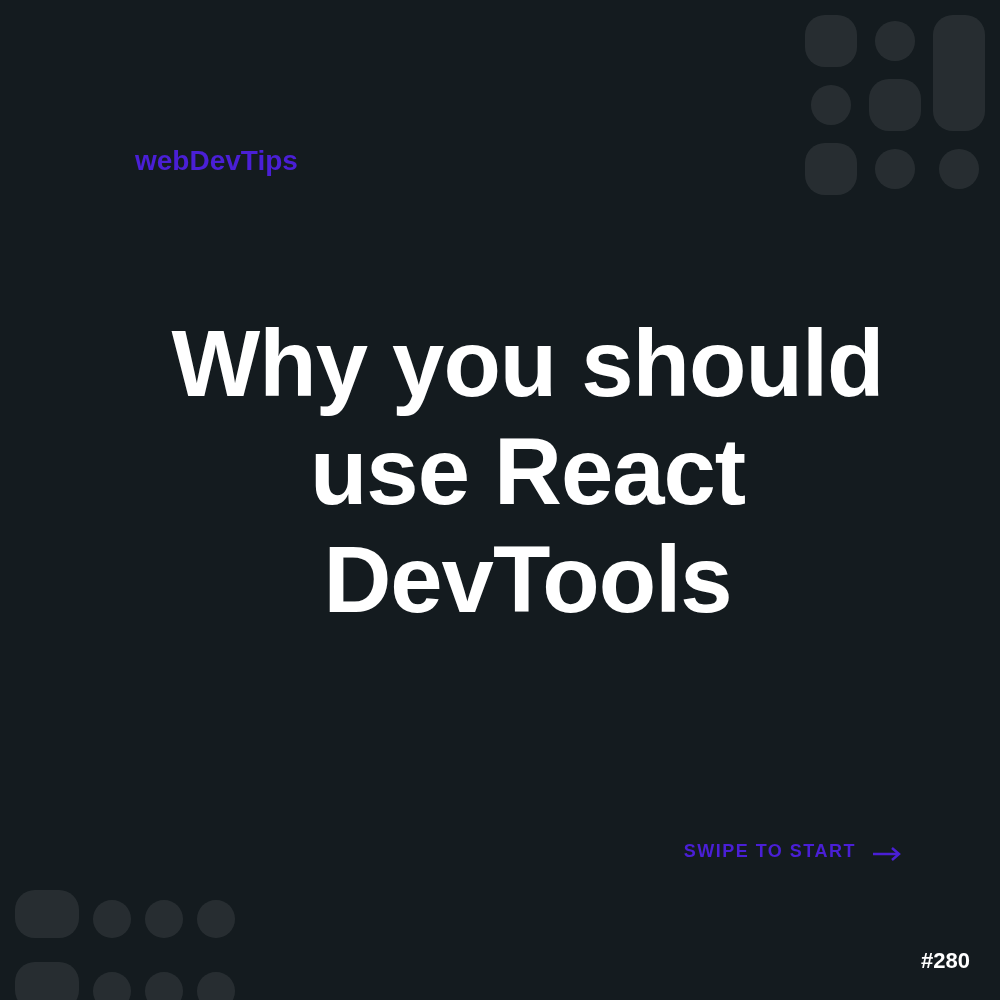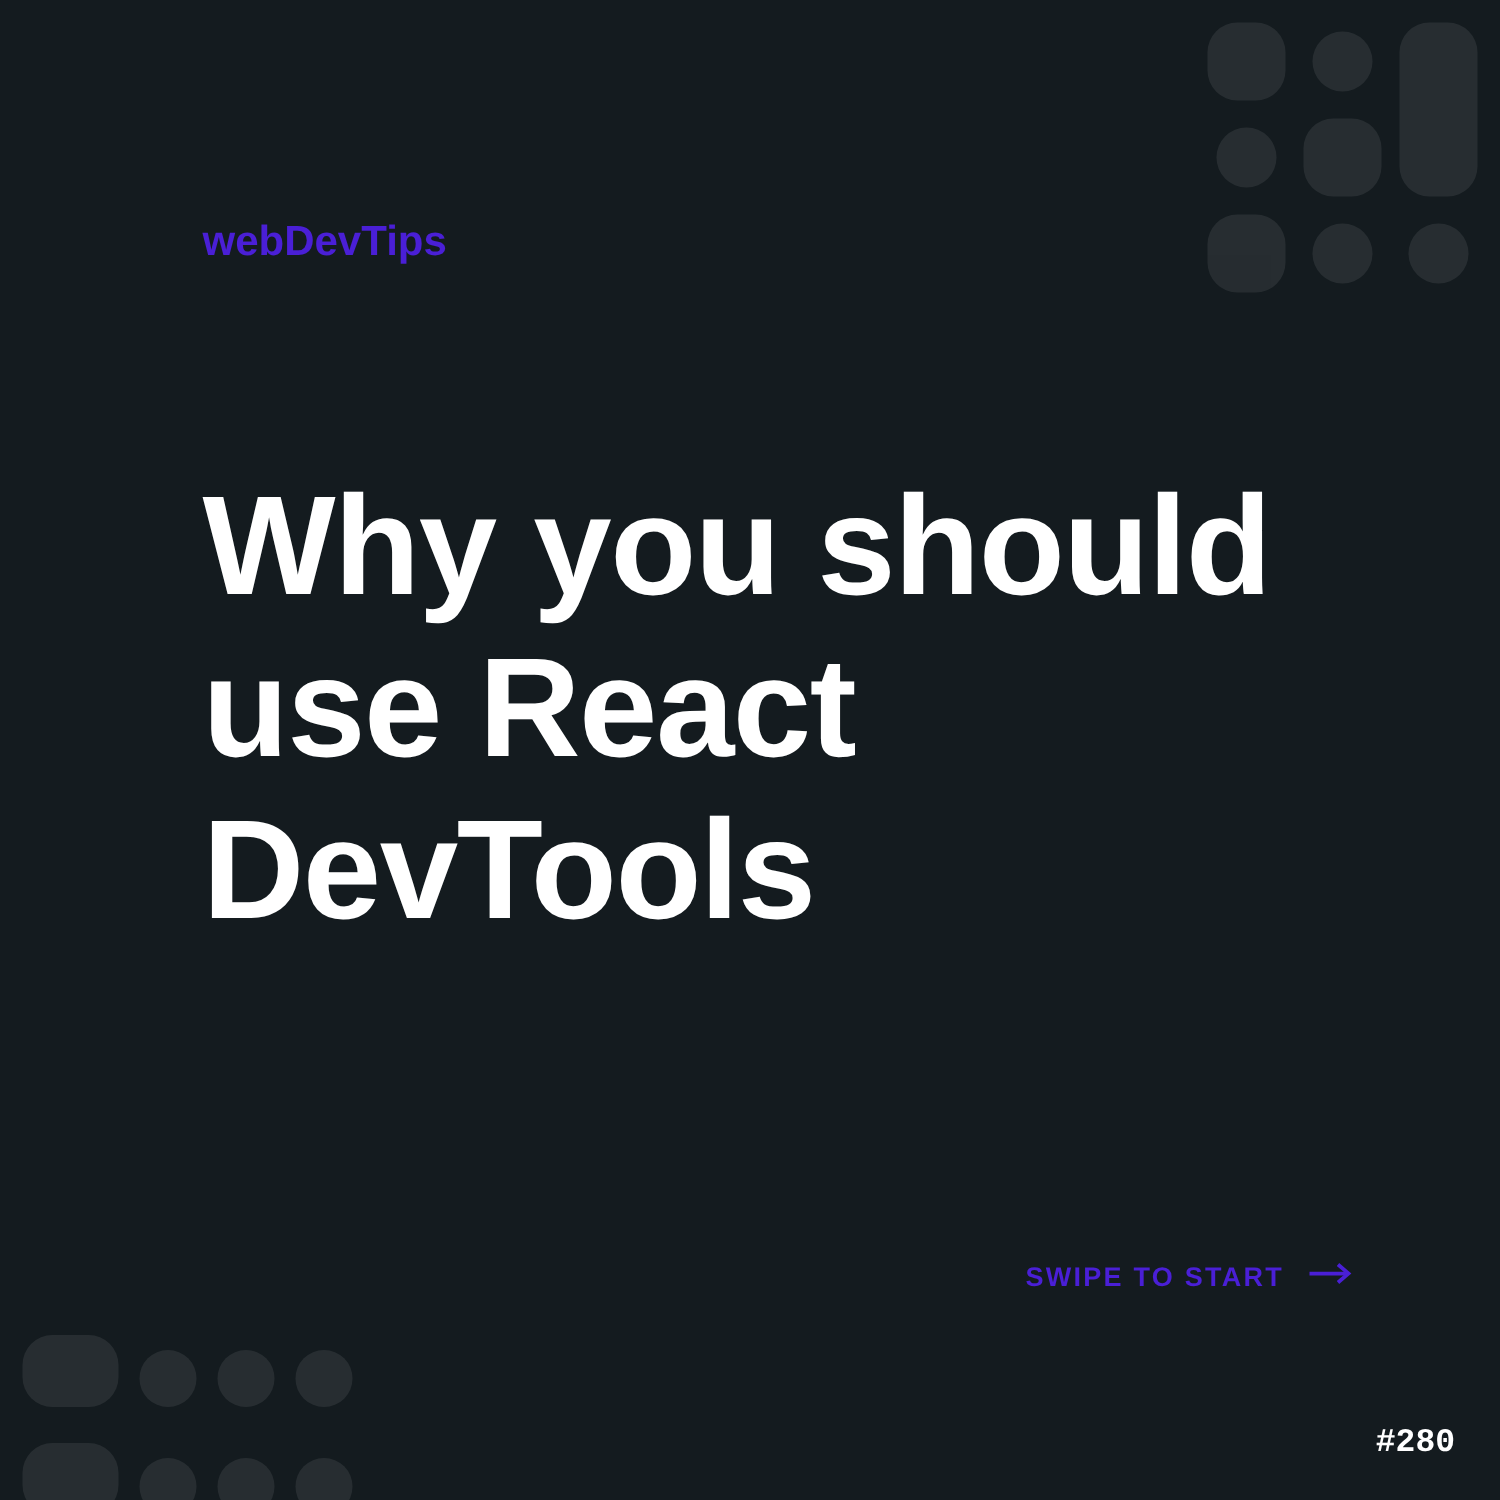--- a/index.html
+++ b/index.html
@@ -90,32 +90,33 @@
       position: absolute;
       top: 310px;
       left: 135px;
       right: 80px;
       color: #ffffff;
       font-size: 94px;
       font-weight: 900;
       line-height: 1.15;
       letter-spacing: -1px;
       font-family: 'Arial Black', 'Helvetica Neue', Arial, sans-serif;
+      text-align: center;
     }
     
     .swipe-cta {
       position: absolute;
       bottom: 138px;
       right: 98px;
       color: #4a1fd6;
       font-size: 18px;
       font-weight: 700;
       letter-spacing: 1.5px;
       display: flex;
-      align-items: flex-start;
+      align-items: flex-end;
       gap: 16px;
       font-family: 'Segoe UI', Arial, sans-serif;
     }
     
     .arrow-icon {
       display: inline-flex;
       align-items: center;
     }
     
     .arrow-icon svg {
@@ -123,21 +124,21 @@
       height: 16px;
     }
     
     .post-number {
       position: absolute;
       bottom: 26px;
       right: 30px;
       color: #ffffff;
       font-size: 22px;
       font-weight: 900;
-      font-family: Liberation Mono, monospace;
+      font-family: Liberation Sans, sans-serif;
     }
   </style>
 </head>
 <body>
 
 <div class="decoration-top-right">
   <div class="pill"></div>
   <div class="dot"></div>
   <div class="pill tall"></div>
   <div class="dot"></div>

